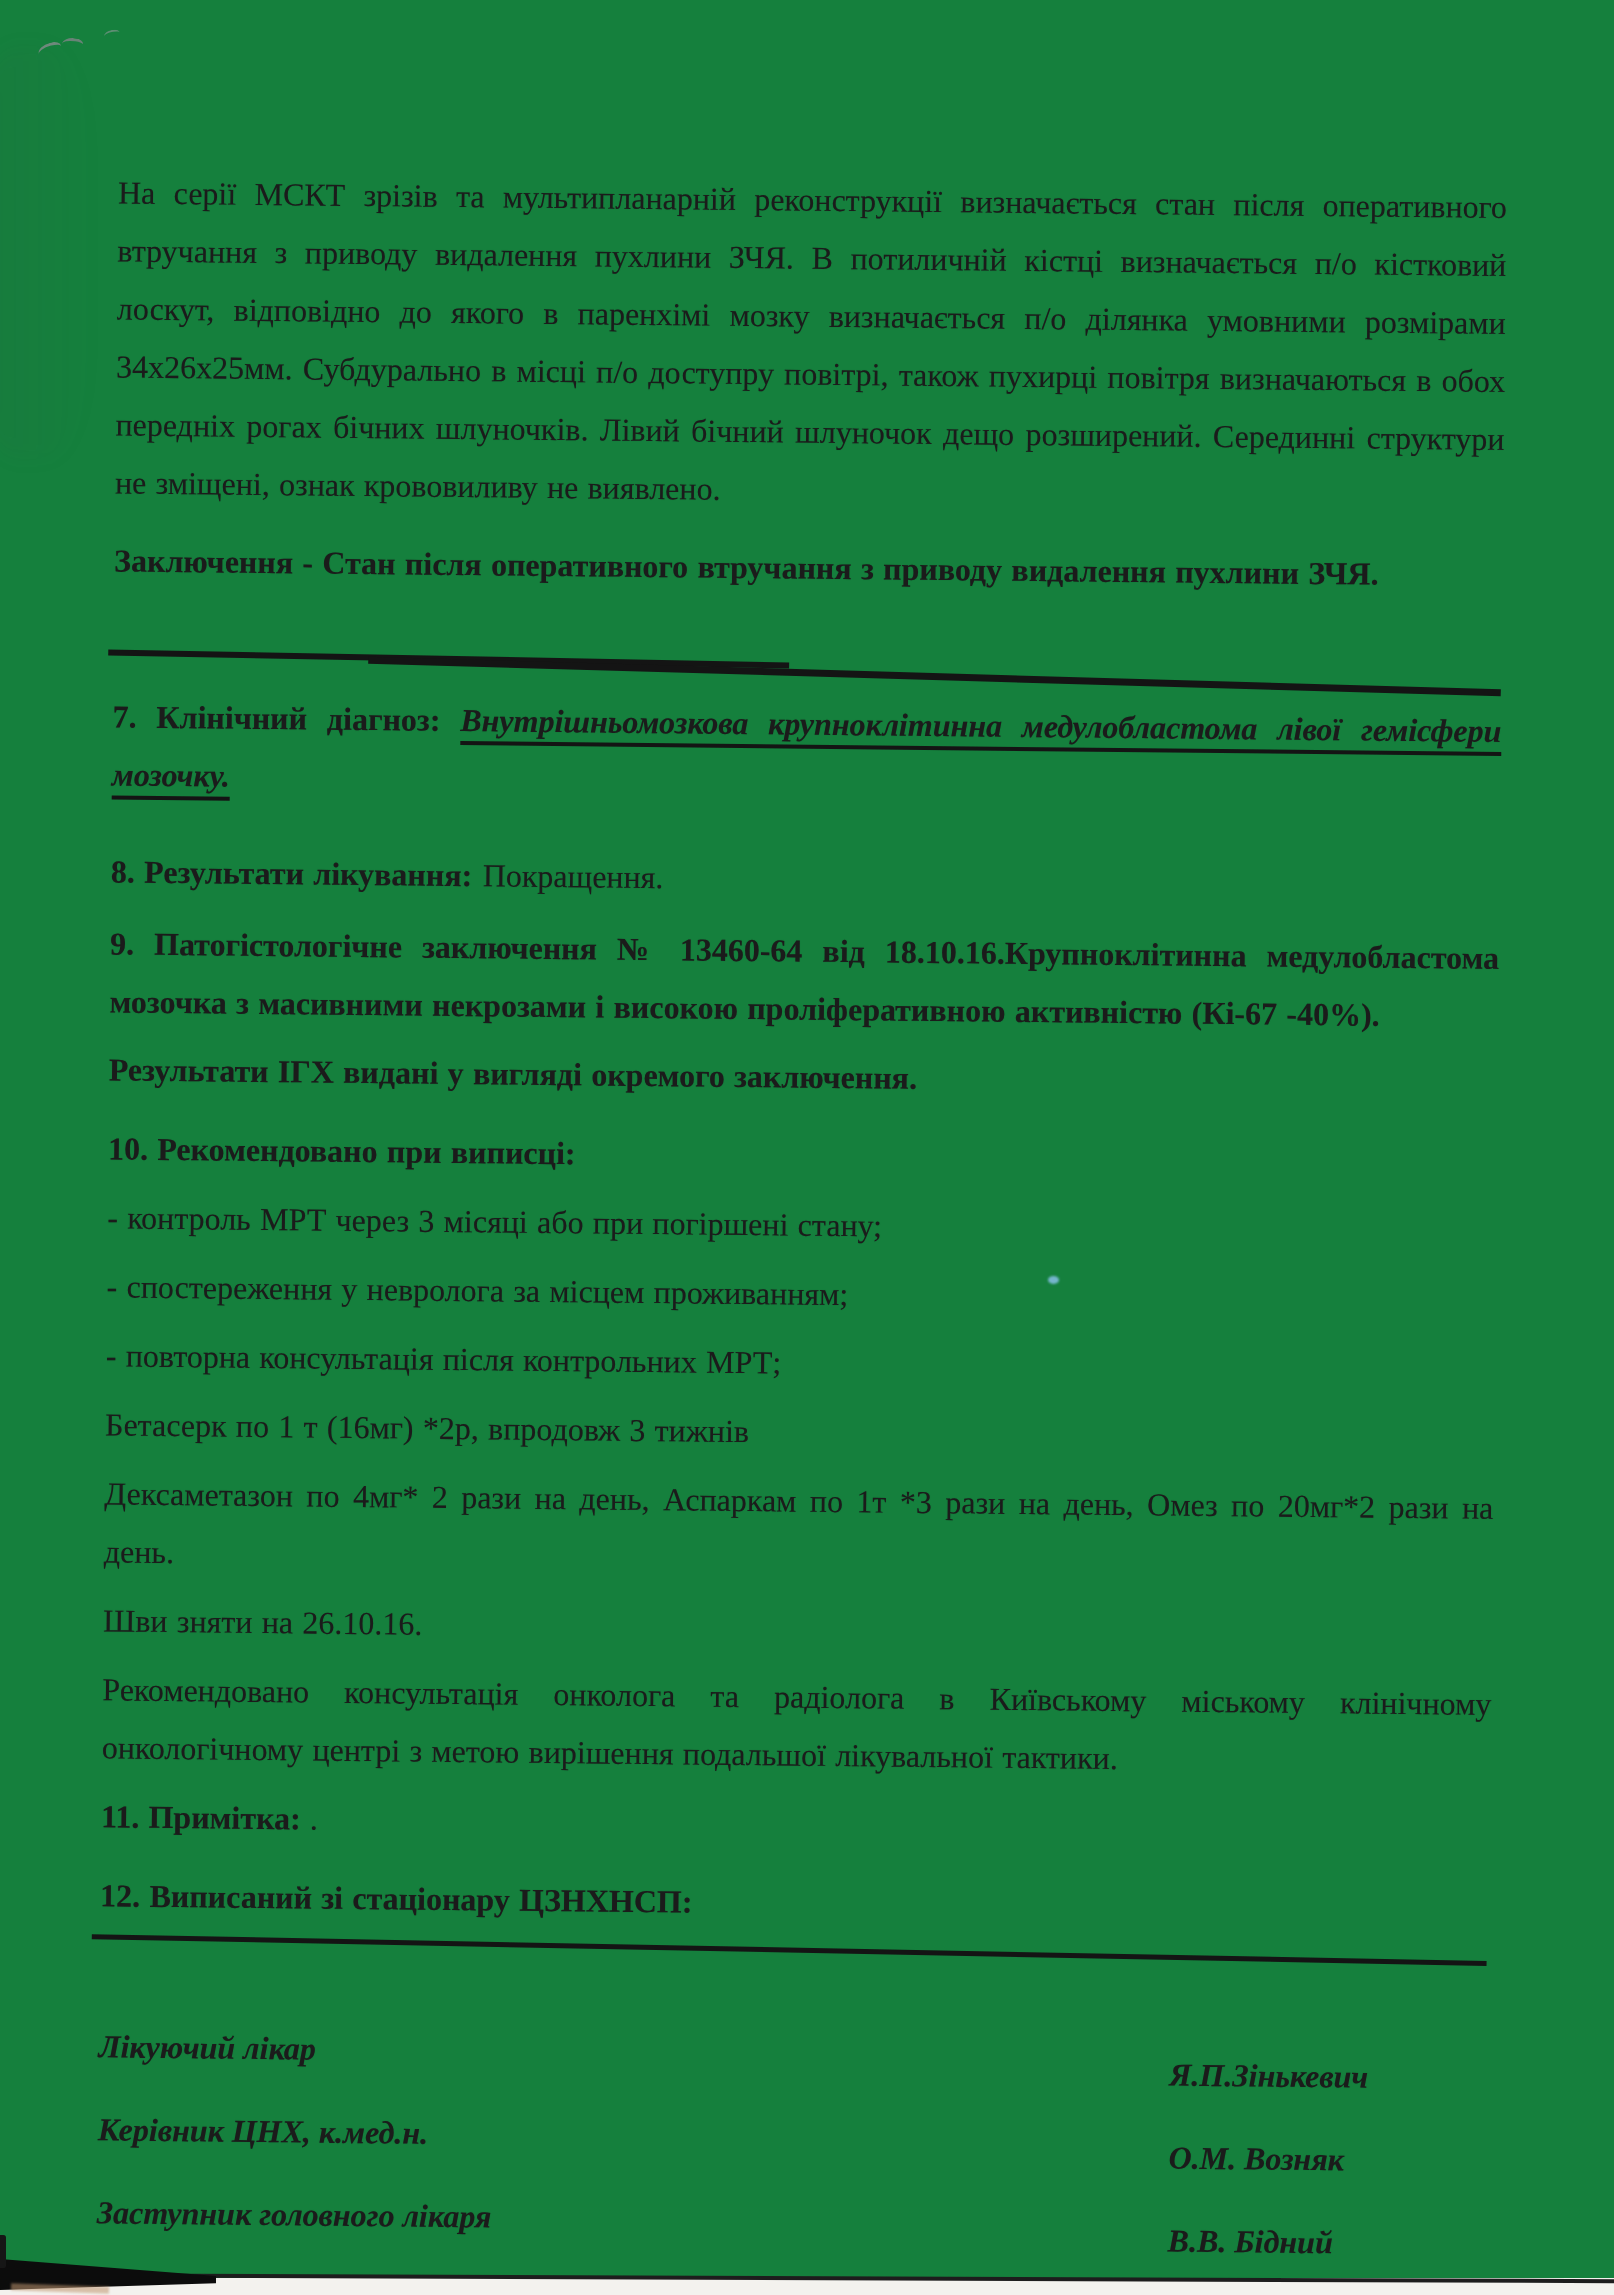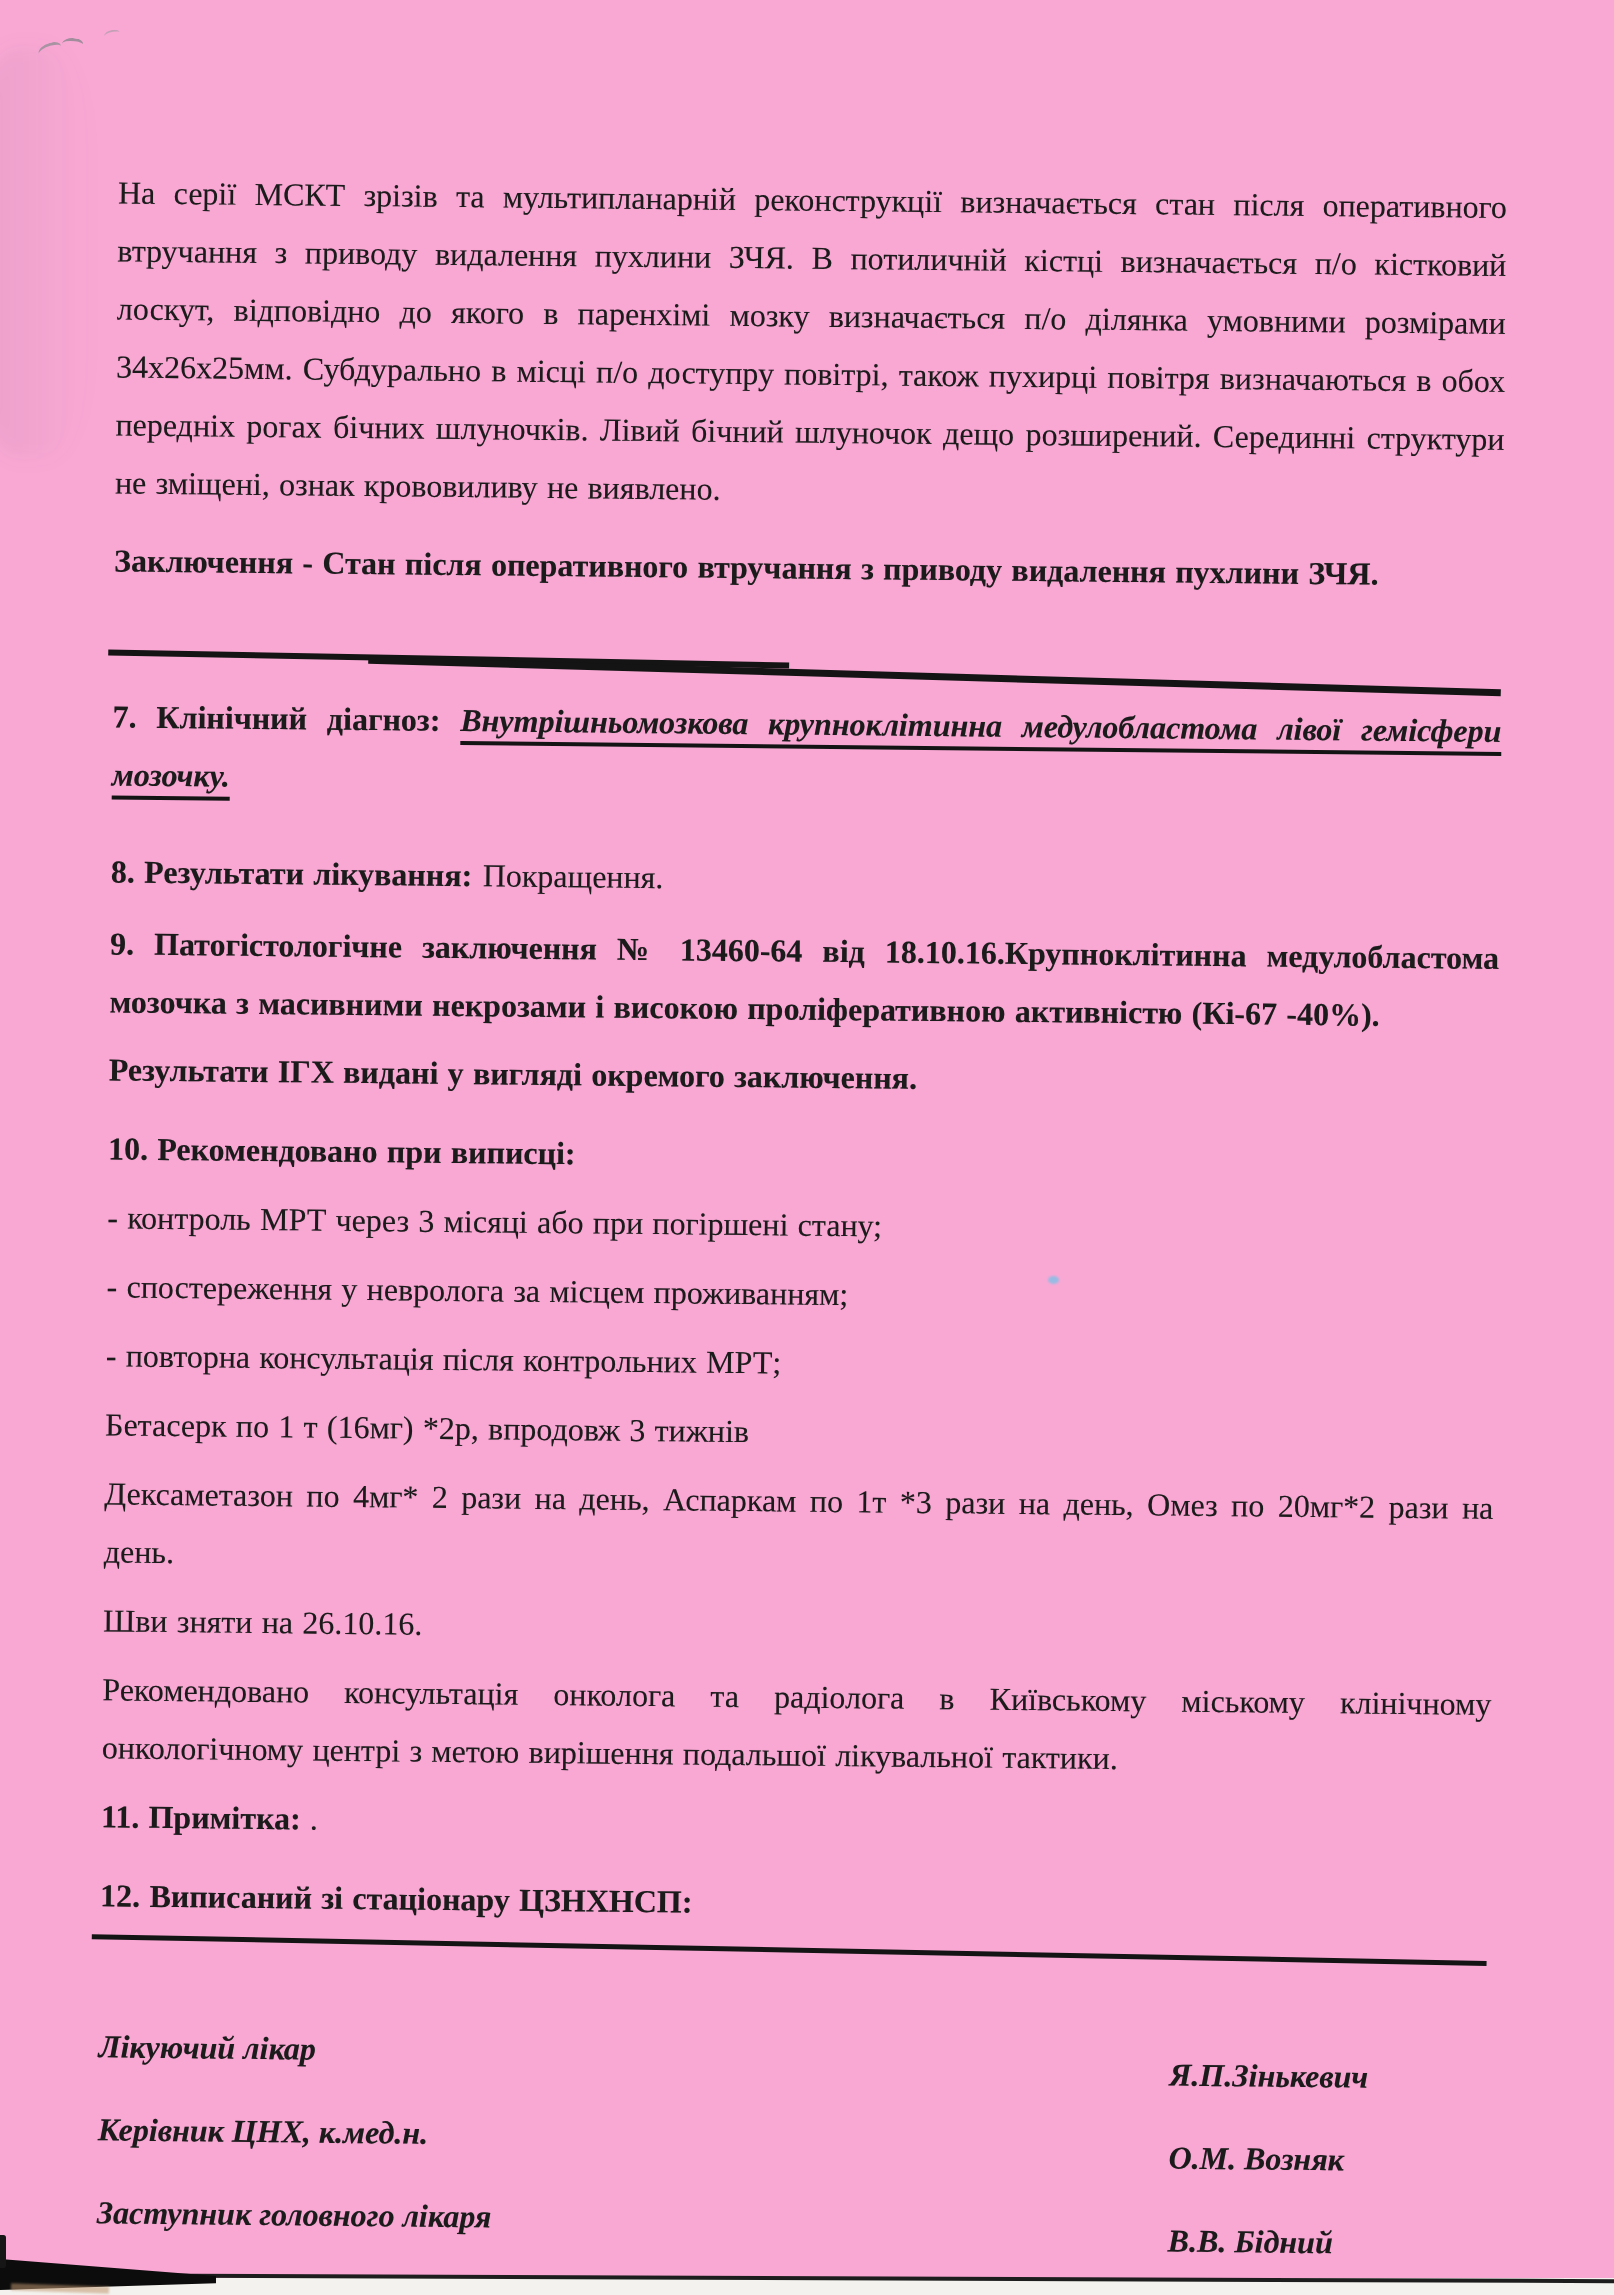--- a/index.html
+++ b/index.html
@@ -1,18 +1,18 @@
 <!DOCTYPE html>
 <html style="font-size:10.5px"><head>
 <meta charset="utf-8">
 <style>
   html,body{margin:0;padding:0;background:#e9e9e7;}
   .page{
     position:relative;width:1614px;height:2295px;overflow:hidden;
-    background:#f9a8d4;
+    background:#15803d;
     font-family:"Liberation Serif","DejaVu Serif",serif;
     color:#1b1b1b;
   }
   .content{
     position:absolute;left:118px;top:0;width:1389px;
     transform:rotate(0.6deg);transform-origin:52px 197px;
   }
   .content p{
     margin:0;font-size:32px;line-height:58px;text-align:justify;
     text-shadow:0 0 0.7px rgba(25,25,25,.35);

